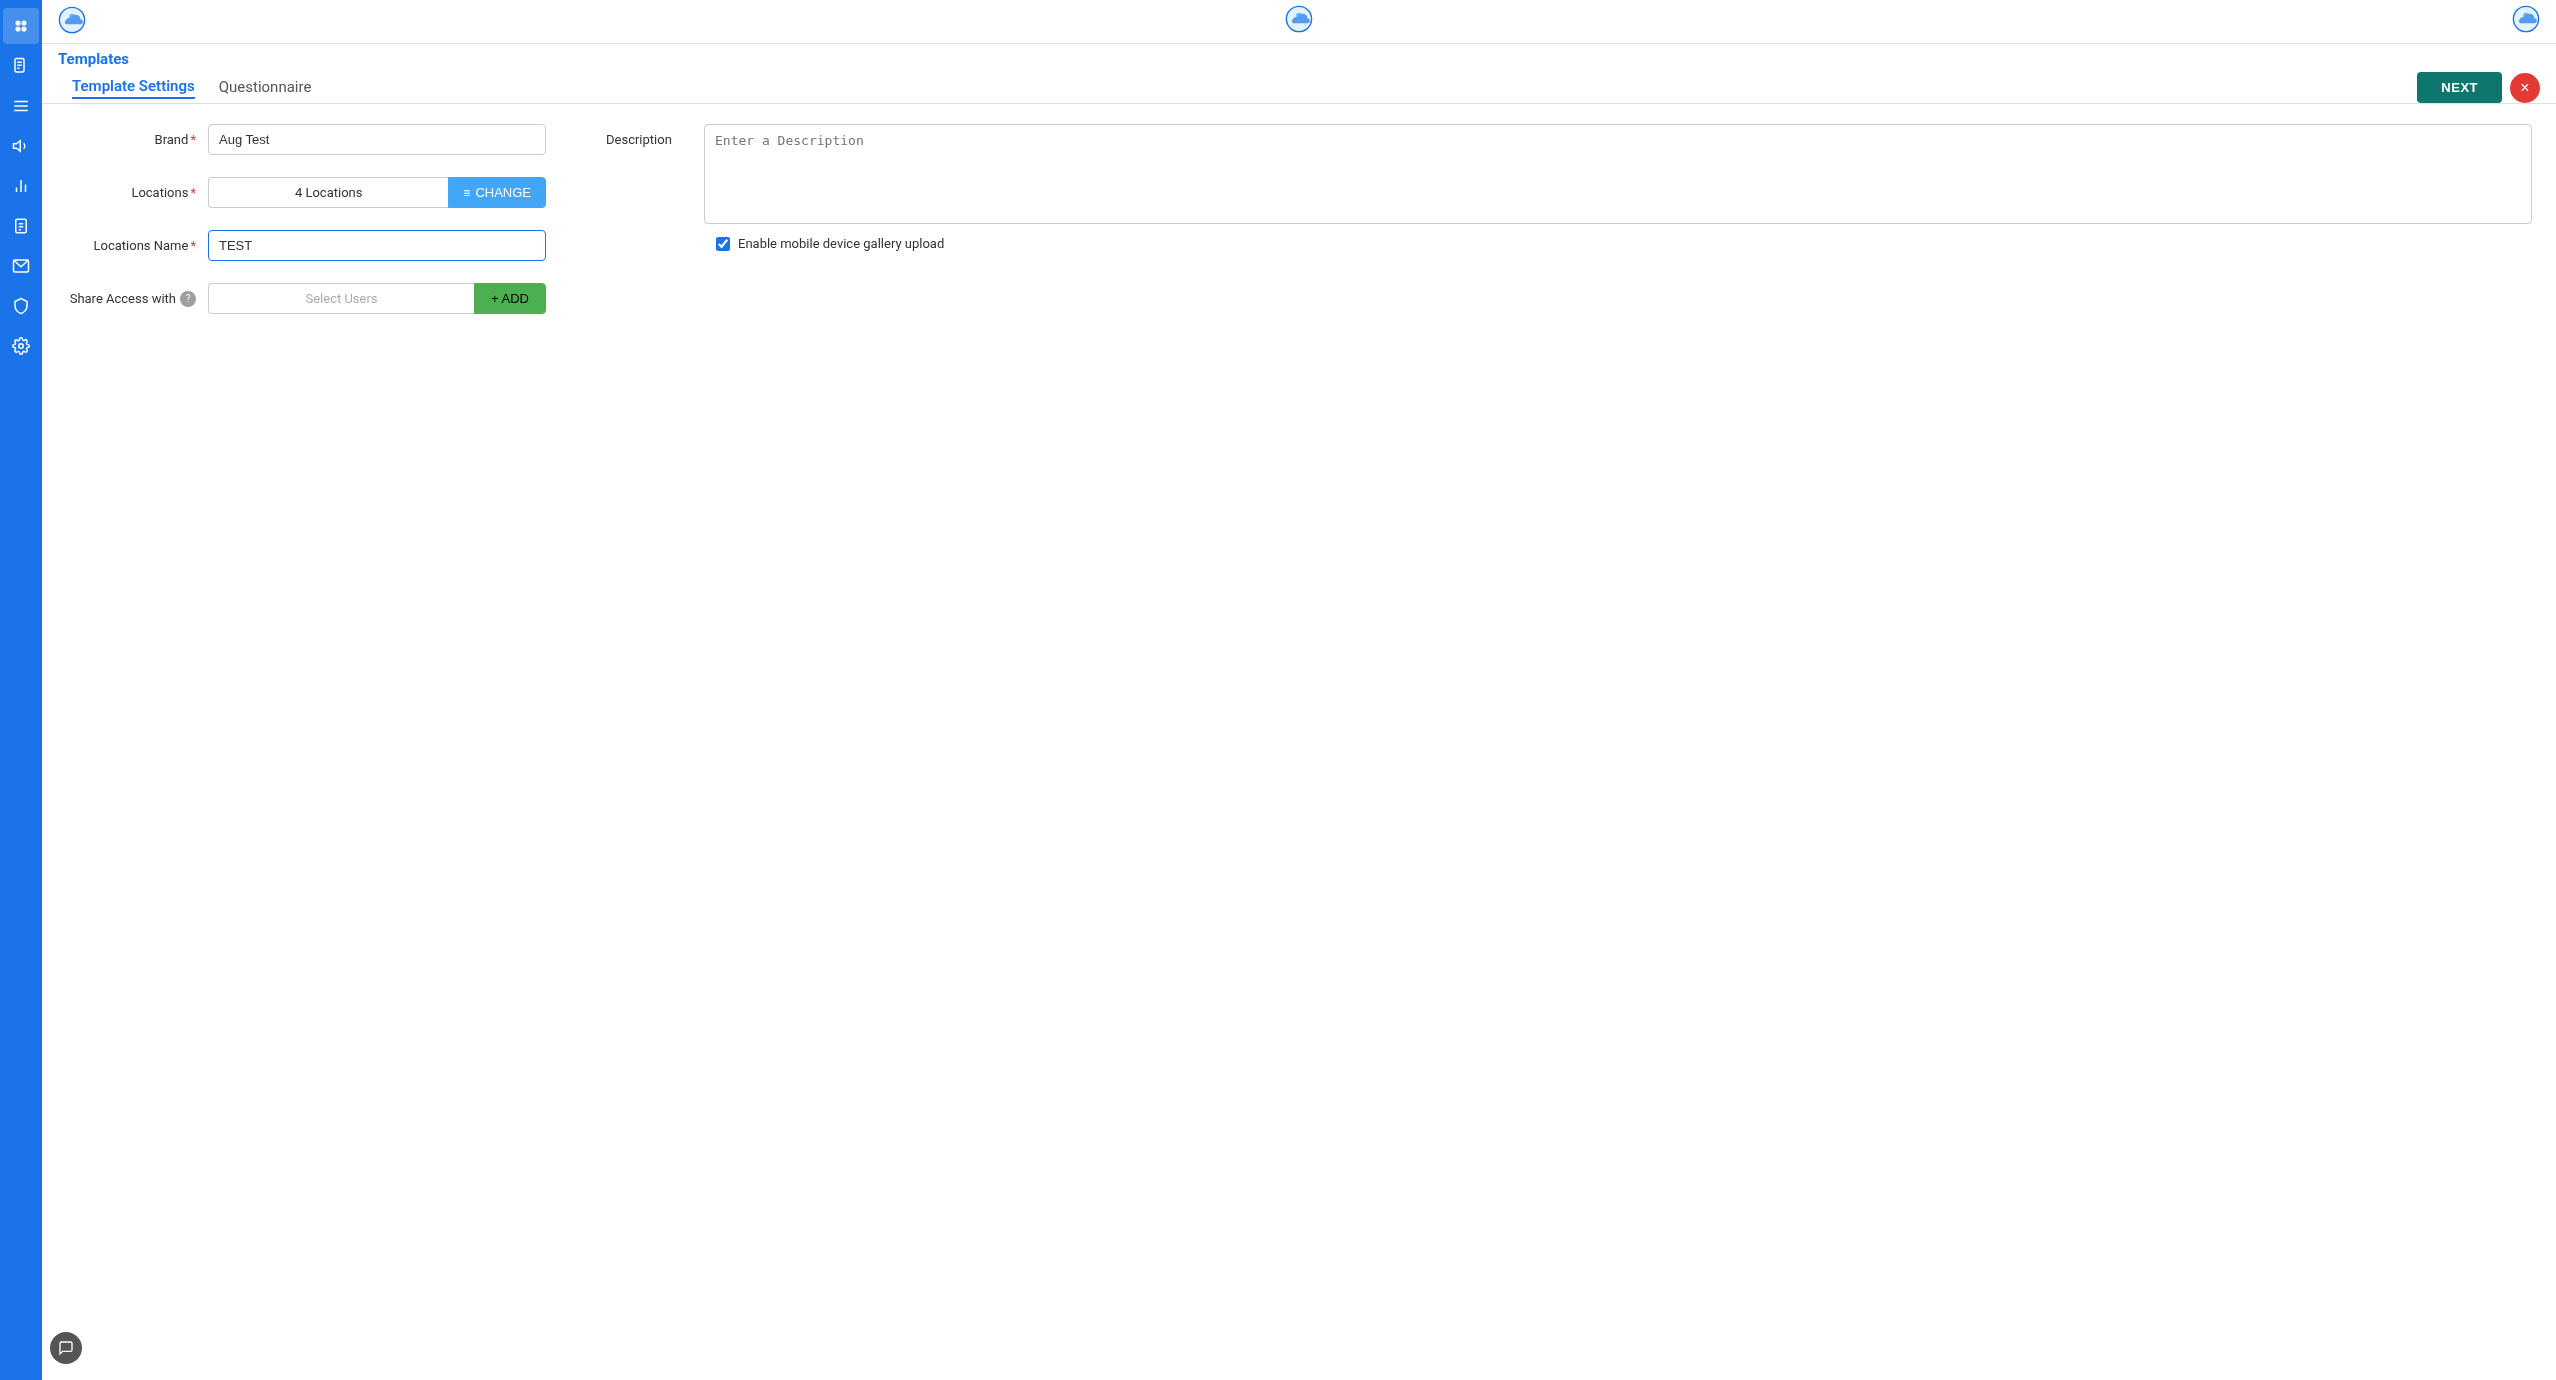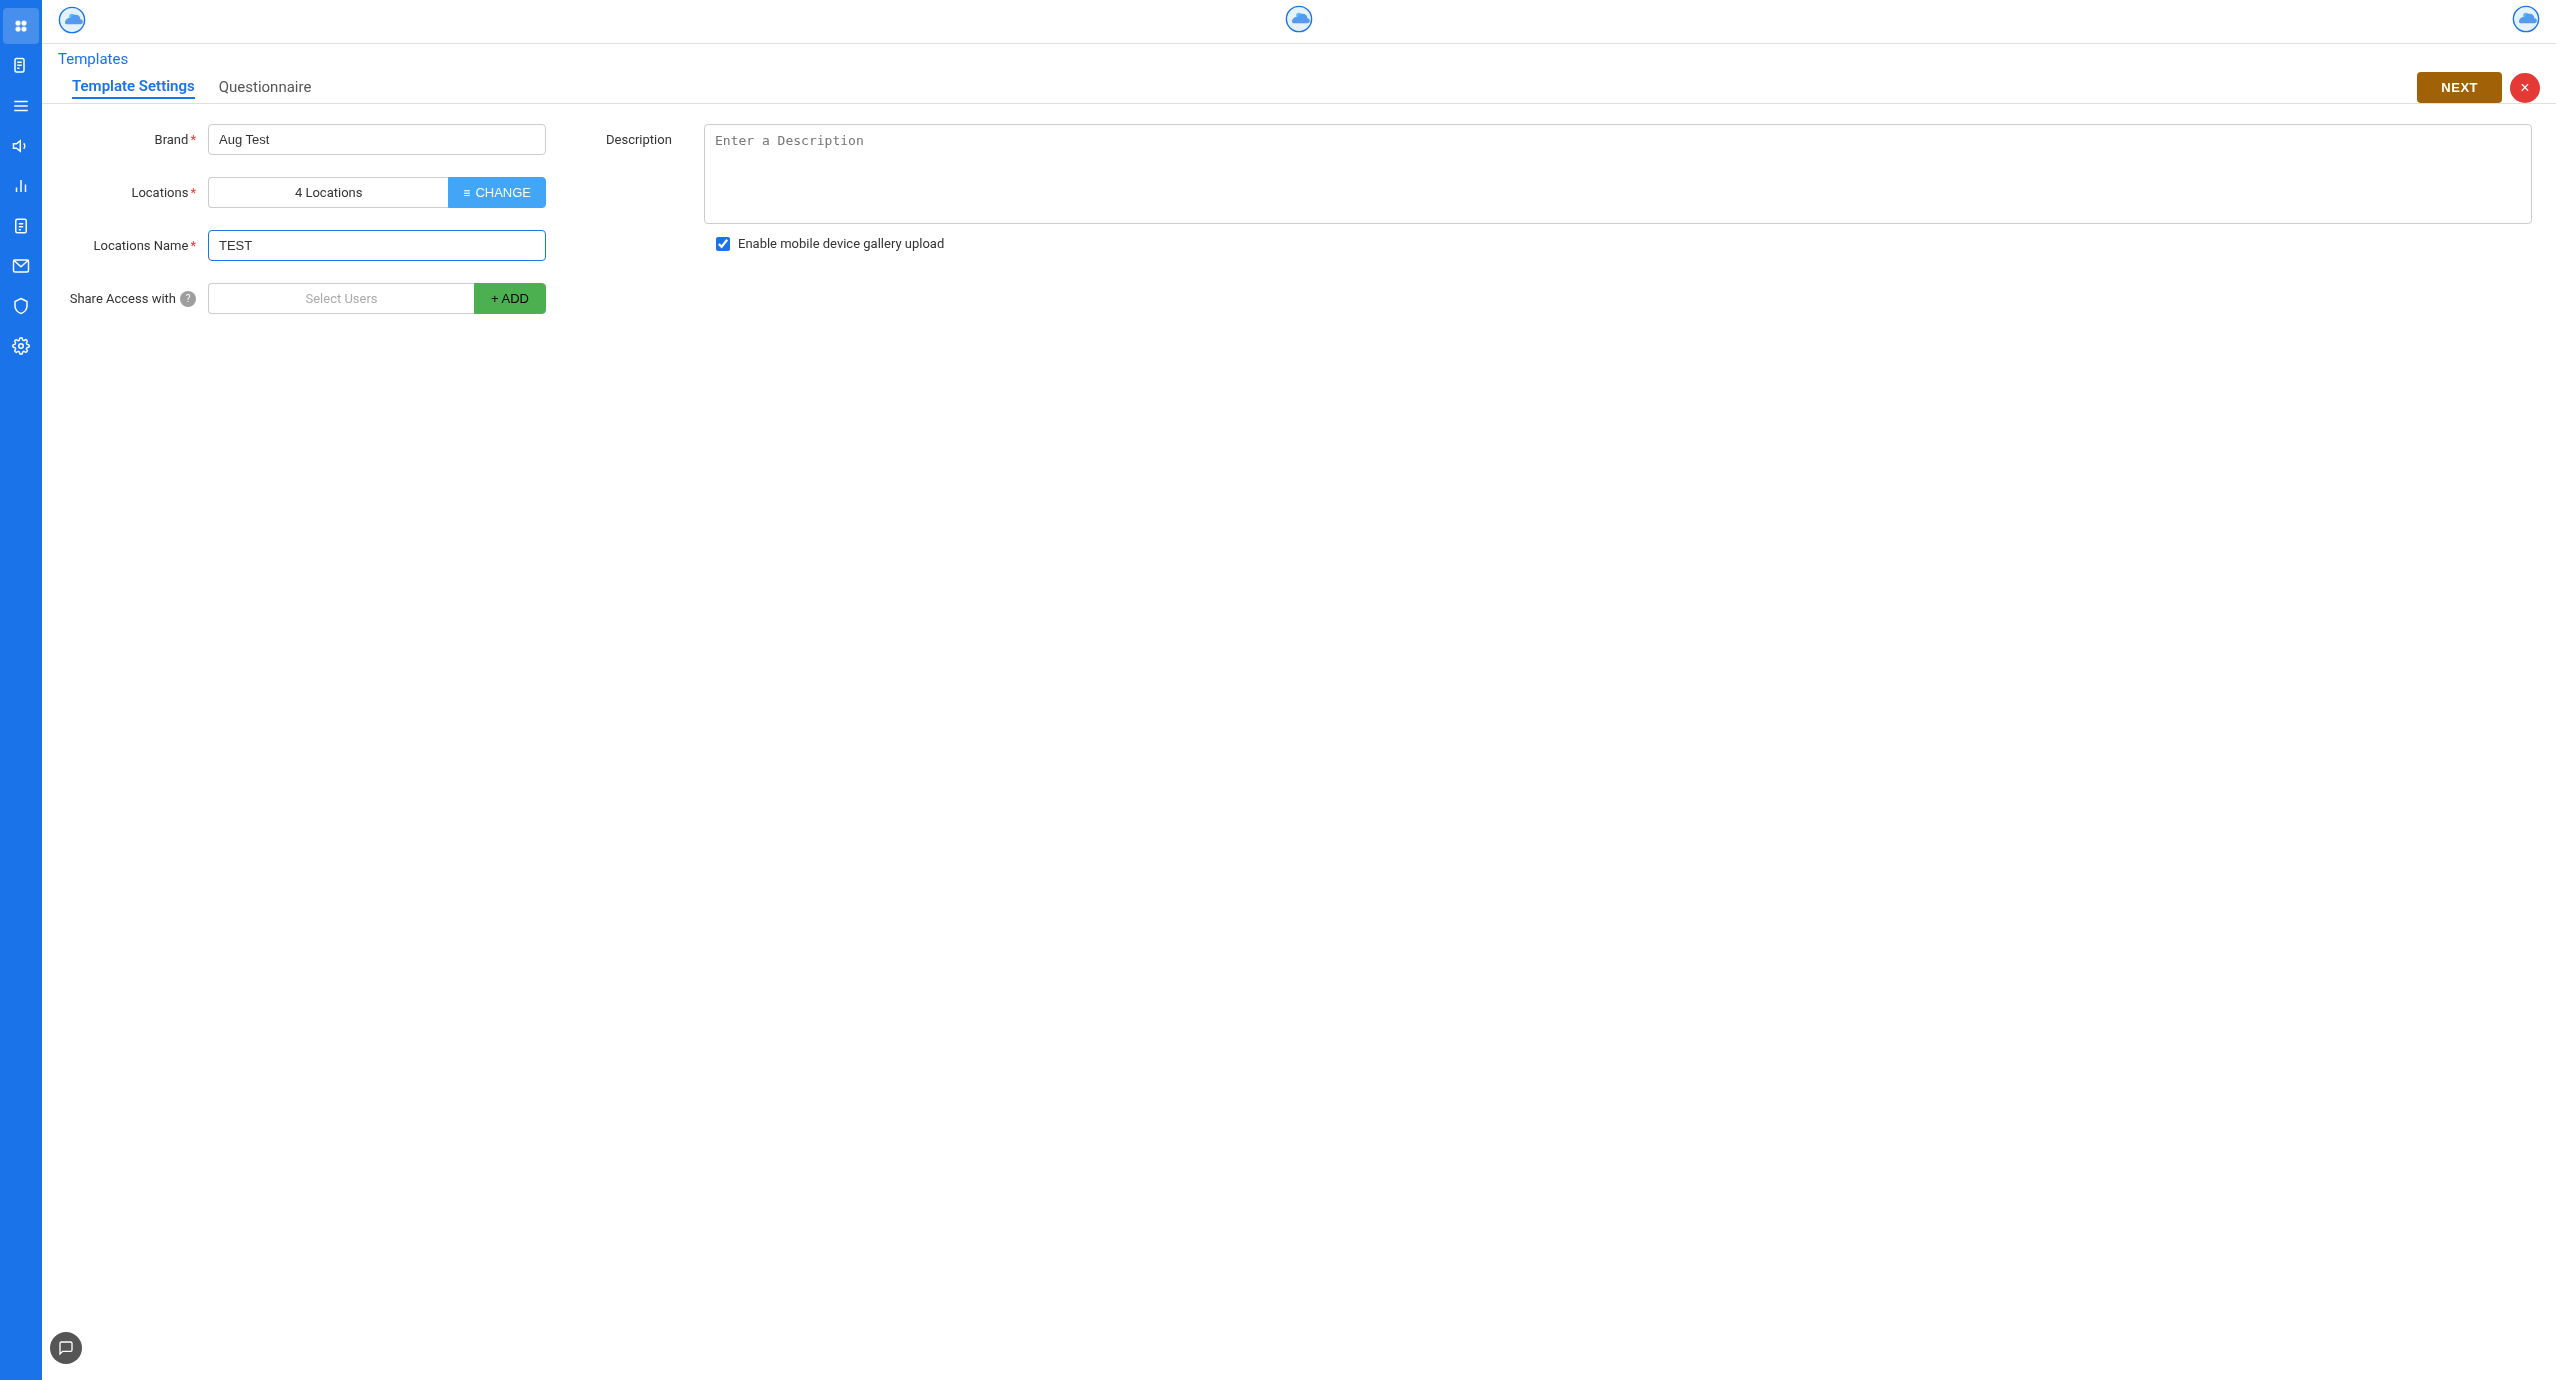--- a/index.html
+++ b/index.html
@@ -79,21 +79,21 @@
       margin-left: 20px;
       cursor: pointer;
       padding-bottom: 2px;
     }
     .tab-actions {
       display: flex;
       align-items: center;
       gap: 8px;
     }
     .btn-next {
-      background: #a16207;
+      background: #0f766e;
       color: #fff;
       border: none;
       border-radius: 4px;
       padding: 8px 24px;
       font-size: 13px;
       font-weight: 600;
       cursor: pointer;
       letter-spacing: 0.5px;
     }
     .btn-close {
@@ -399,21 +399,21 @@
     <div class="topbar-logo-right">
       <svg width="28" height="28" viewBox="0 0 40 40" fill="none">
         <circle cx="20" cy="20" r="18" fill="#e3f2fd" stroke="#1a73e8" stroke-width="2"></circle>
         <path d="M10 24c0-4 3-7 7-7h1c1-3 4-5 7-4.5A7 7 0 0 1 32 19c2 0 3.5 1.5 3.5 3.5S34 26 32 26H12c-1 0-2-0.9-2-2z" fill="#1a73e8" opacity="0.7"></path>
         <circle cx="20" cy="15" r="4" fill="#42a5f5" opacity="0.8"></circle>
       </svg>
     </div>
   </div>
 
   <div style="padding: 6px 16px 0; border-bottom: 1px solid #e0e0e0;">
-    <div style="font-size:15px;color:#1a73e8;font-weight:400;margin-bottom:4px;">Templates</div>
+    <div style="font-size:15px;color:#1a73e8;font-weight:700;margin-bottom:4px;">Templates</div>
     <div style="display:flex; align-items:center; justify-content:space-between;margin-left:14px;">
       <div class="tab-section">
         <div class="tab-title">Template Settings</div>
         <div class="tab-inactive">Questionnaire</div>
       </div>
       <div class="tab-actions">
         <button class="btn-next">NEXT</button>
         <button class="btn-close">×</button>
       </div>
     </div>

